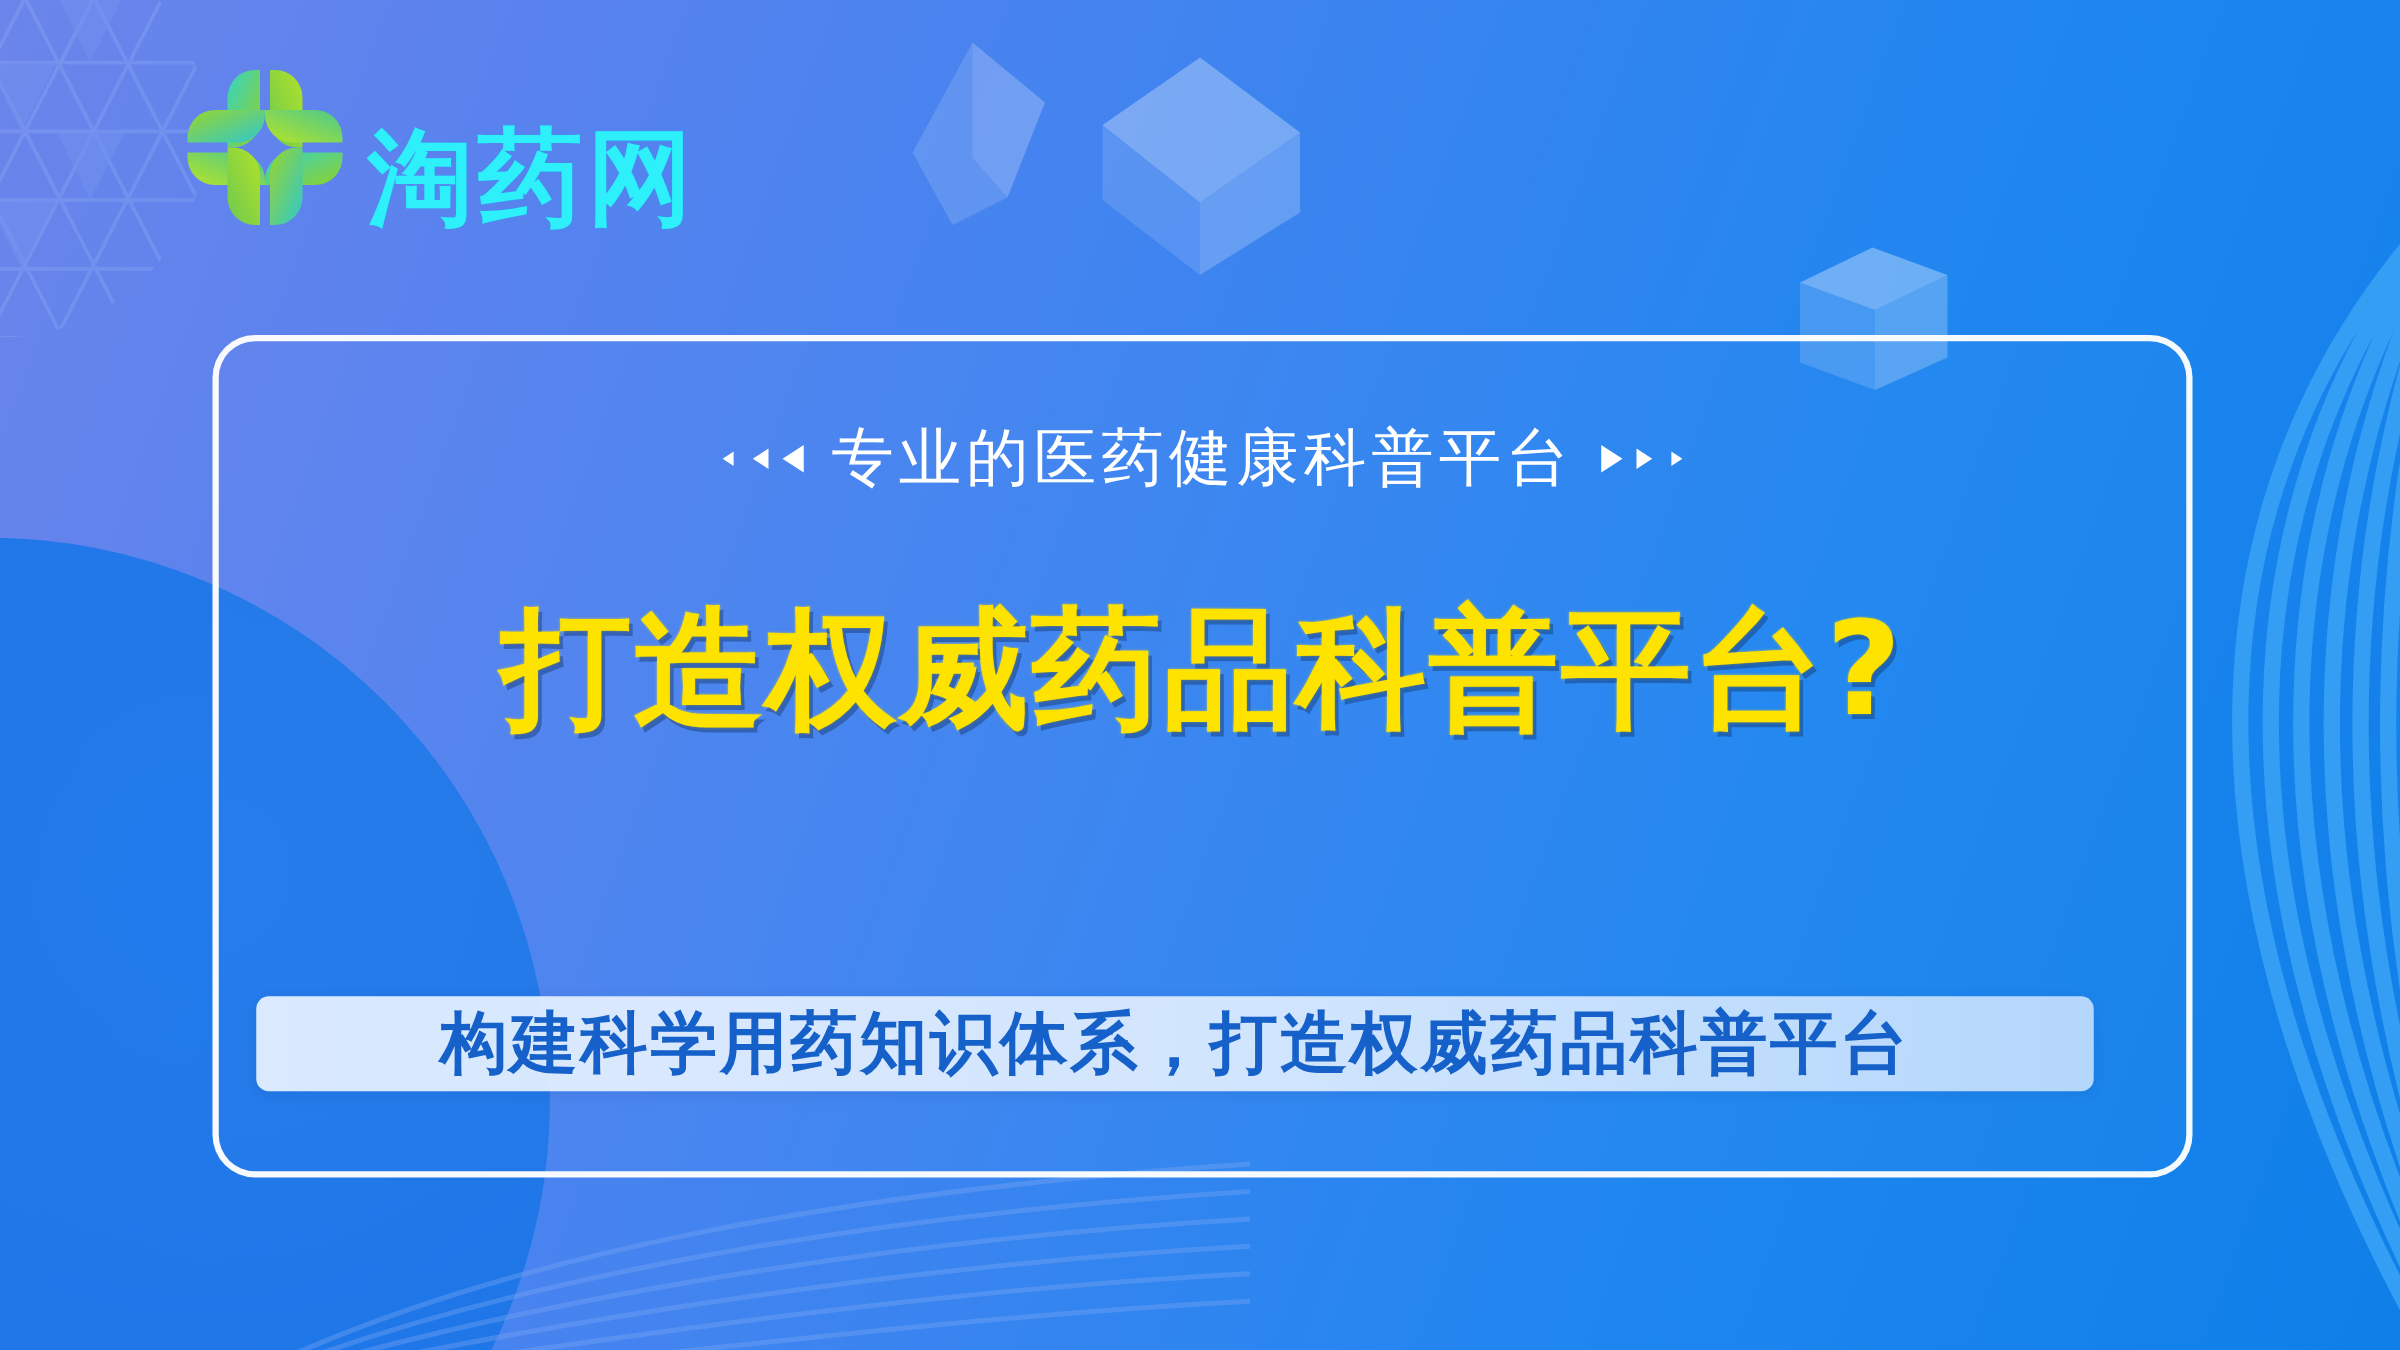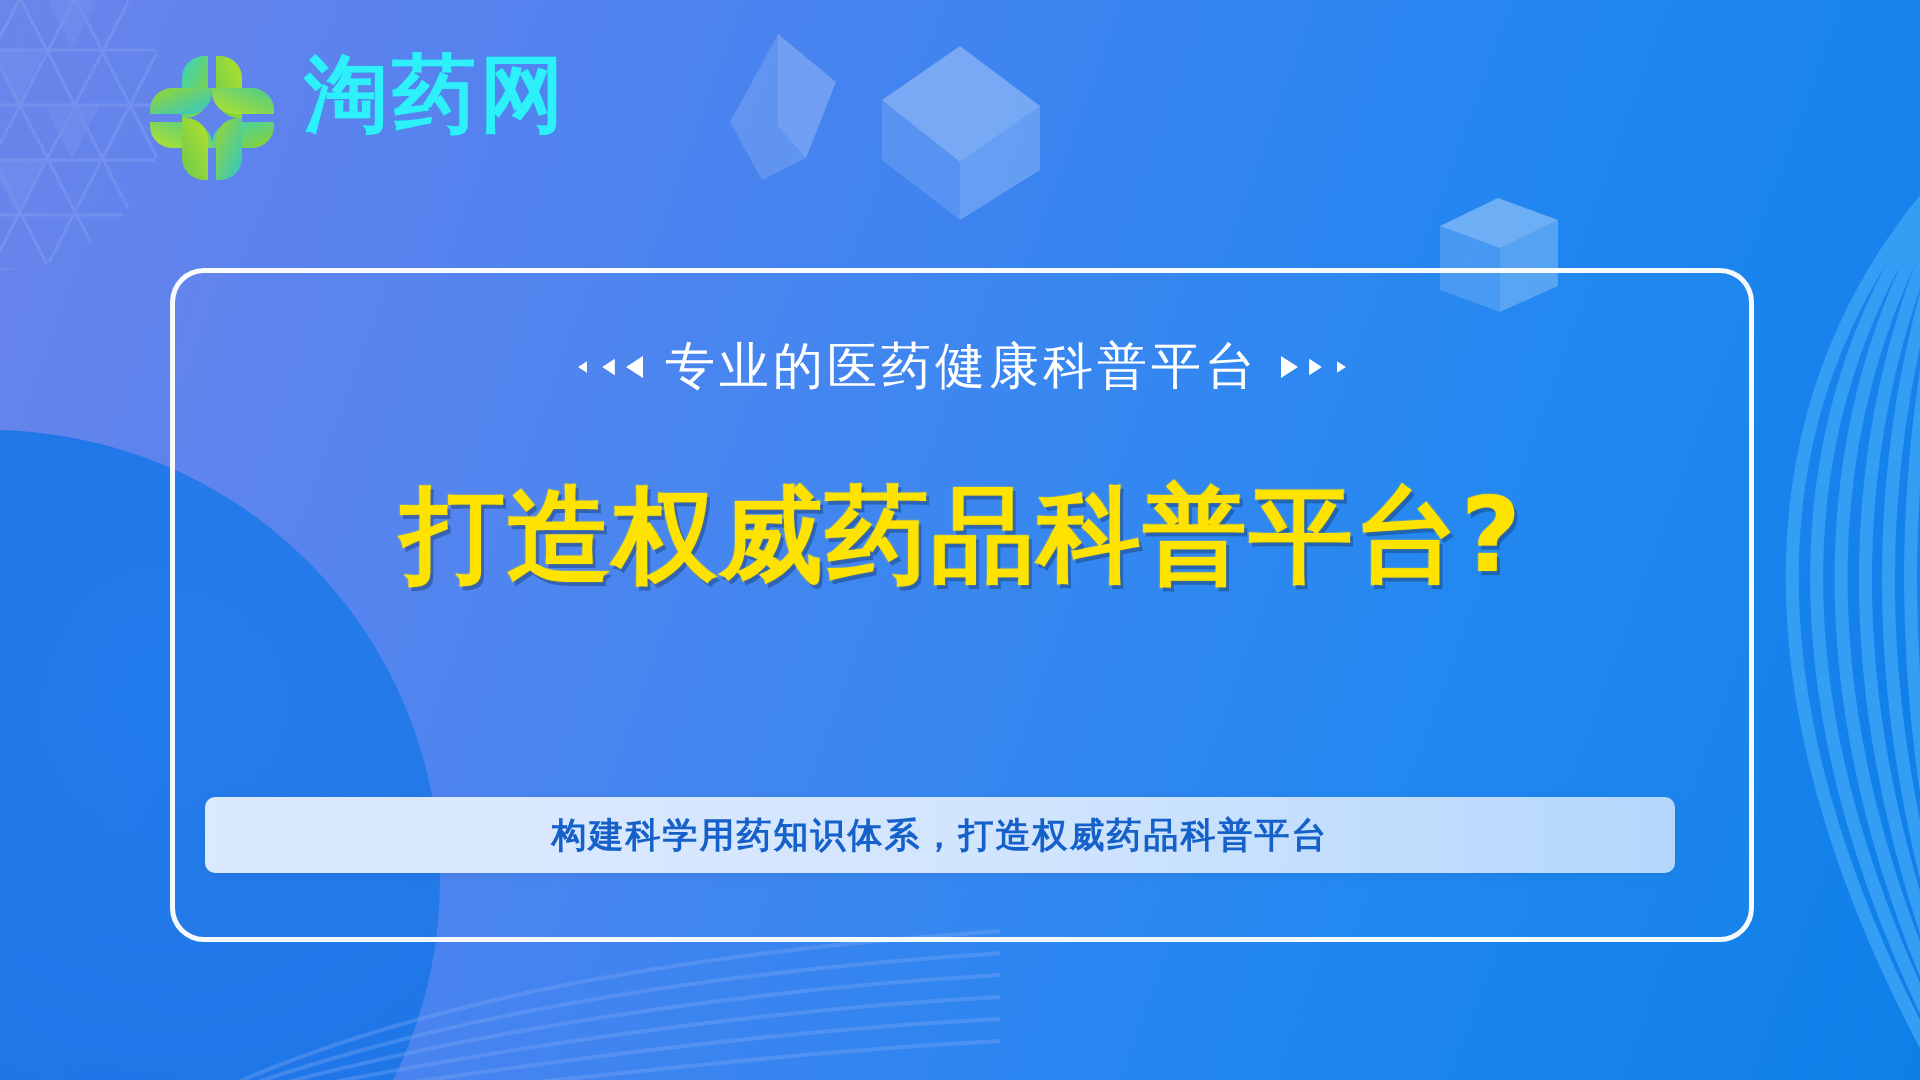--- a/index.html
+++ b/index.html
@@ -42,21 +42,21 @@
     position:absolute; left:180px; bottom:-40px;
     width:820px; height:260px;
     opacity:.55;
   }
 
   .cube { position:absolute; }
 
   
   .brand {
     position:absolute; left:146px; top:52px;
-    display:flex; align-items:flex-start; gap:26px;
+    display:flex; align-items:flex-end; gap:16px;
   }
   .brand-mark { width:132px; height:132px; flex:0 0 auto; }
   .brand-name {
     font-size:84px;
     font-weight:bold;
     color:#2ef0fb;
     letter-spacing:4px;
     line-height:1;
     text-shadow:0 0 1px rgba(0,200,255,.6);
     font-family:"DejaVu Sans","Liberation Sans",sans-serif;
@@ -115,21 +115,21 @@
   .subbar {
     position:absolute;
     left:30px; bottom:64px;
     width:1470px; height:76px;
     border-radius:10px;
     background:linear-gradient(90deg, rgba(232,242,255,.93) 0%, rgba(226,239,255,.90) 55%, rgba(214,233,255,.82) 100%);
     display:flex; align-items:center; justify-content:center;
     box-shadow:0 2px 10px rgba(10,50,120,.10);
   }
   .subbar-text {
-    font-size:35px;
+    font-size:54px;
     font-weight:bold;
     color:#1561c9;
     letter-spacing:2px;
     white-space:nowrap;
     font-family:"DejaVu Sans","Liberation Sans",sans-serif;
   }
 </style>
 </head>
 <body>
 

